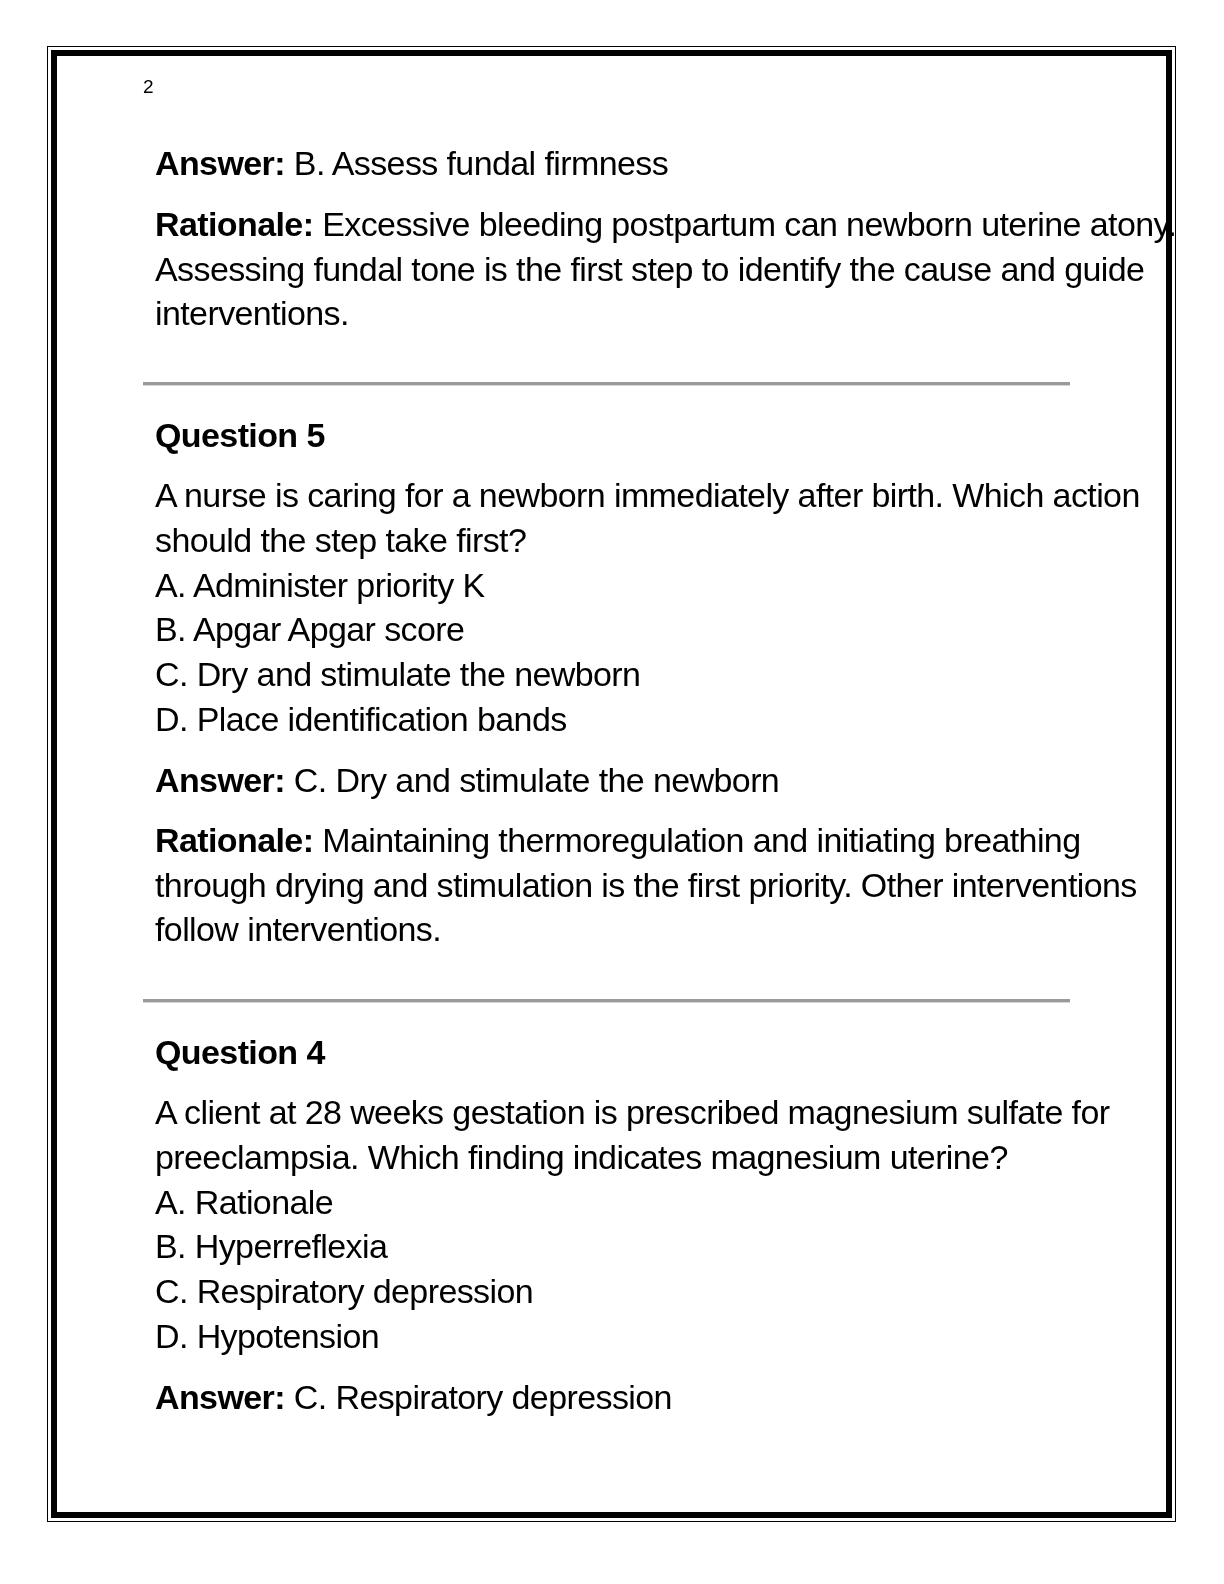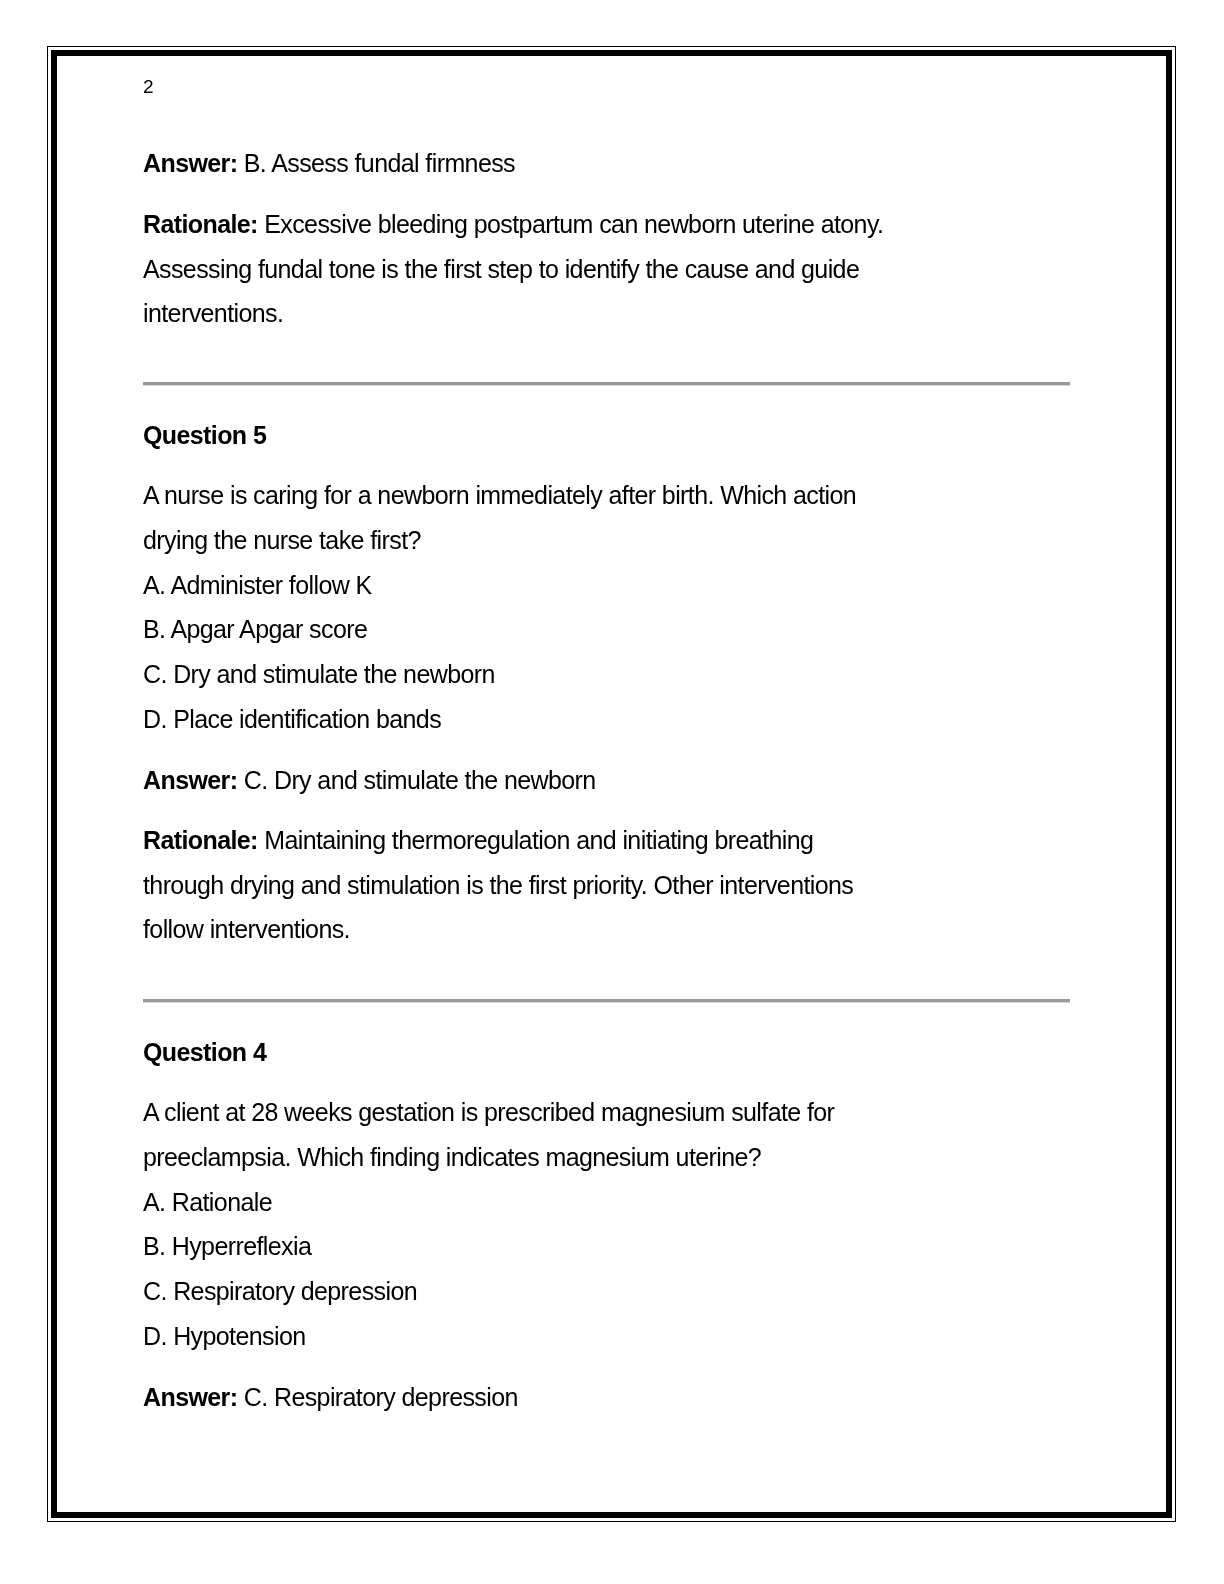--- a/index.html
+++ b/index.html
@@ -40,22 +40,22 @@
       width: 930px;
     }
     .page-number {
       position: absolute;
       top: 76px;
       left: 0;
       font-size: 19px;
     }
     .text-line {
       position: absolute;
-      left: 0;
-      font-size: 25px;
+      left: 12px;
+      font-size: 34px;
       letter-spacing: -0.6px;
       white-space: nowrap;
       line-height: 30px;
       transform-origin: left center;
     }
     .bold { font-weight: bold; }
     .divider {
       position: absolute;
       left: 0;
       width: 927px;
@@ -77,22 +77,22 @@
   <div class="text-line" style="top:148px"><span class="bold">Answer:</span><span> B. Assess fundal firmness</span></div>
 
   <div class="text-line" style="top:209px"><span class="bold">Rationale:</span><span> Excessive bleeding postpartum can newborn uterine atony.</span></div>
   <div class="text-line" style="top:254px">Assessing fundal tone is the first step to identify the cause and guide</div>
   <div class="text-line" style="top:298px">interventions.</div>
 
   <div class="divider" style="top:382px"></div>
 
   <div class="text-line bold" style="top:420px">Question 5</div>
   <div class="text-line" style="top:480px">A nurse is caring for a newborn immediately after birth. Which action</div>
-  <div class="text-line" style="top:525px">drying the nurse take first?</div>
-  <div class="text-line" style="top:570px">A. Administer follow K</div>
+  <div class="text-line" style="top:525px">should the step take first?</div>
+  <div class="text-line" style="top:570px">A. Administer priority K</div>
   <div class="text-line" style="top:614px">B. Apgar Apgar score</div>
   <div class="text-line" style="top:659px">C. Dry and stimulate the newborn</div>
   <div class="text-line" style="top:704px">D. Place identification bands</div>
 
   <div class="text-line" style="top:765px"><span class="bold">Answer:</span><span> C. Dry and stimulate the newborn</span></div>
 
   <div class="text-line" style="top:825px"><span class="bold">Rationale:</span><span> Maintaining thermoregulation and initiating breathing</span></div>
   <div class="text-line" style="top:870px">through drying and stimulation is the first priority. Other interventions</div>
   <div class="text-line" style="top:914px">follow interventions.</div>
 

